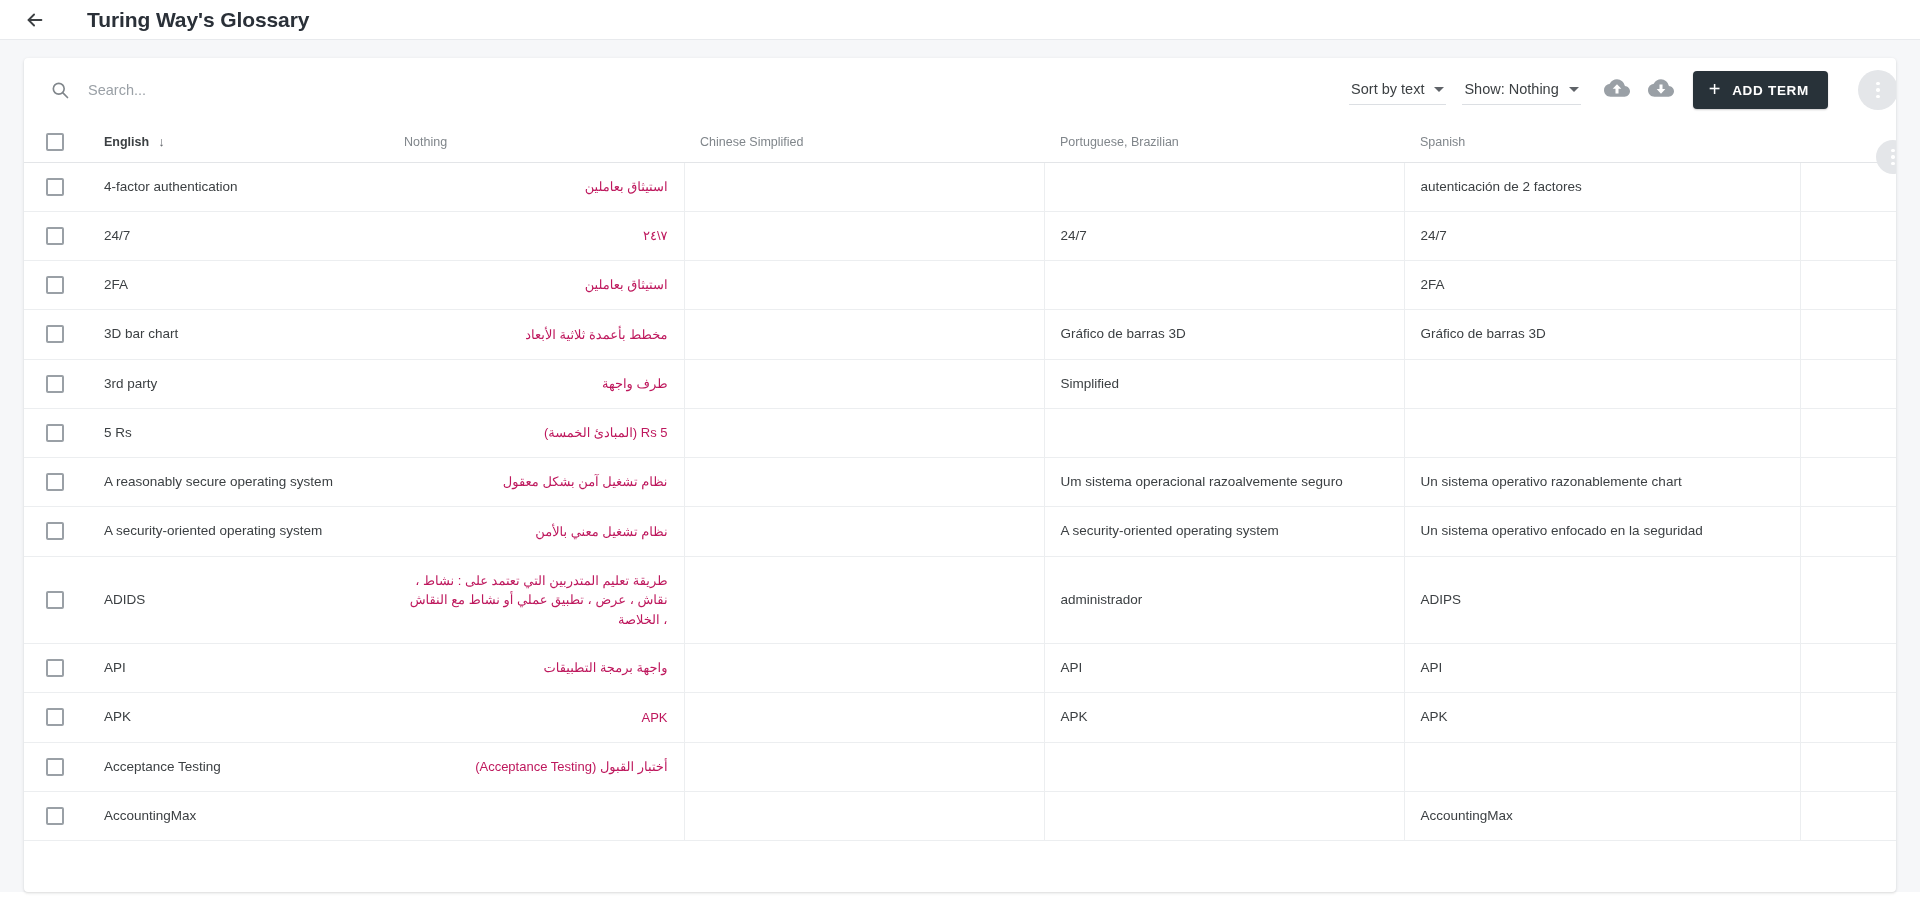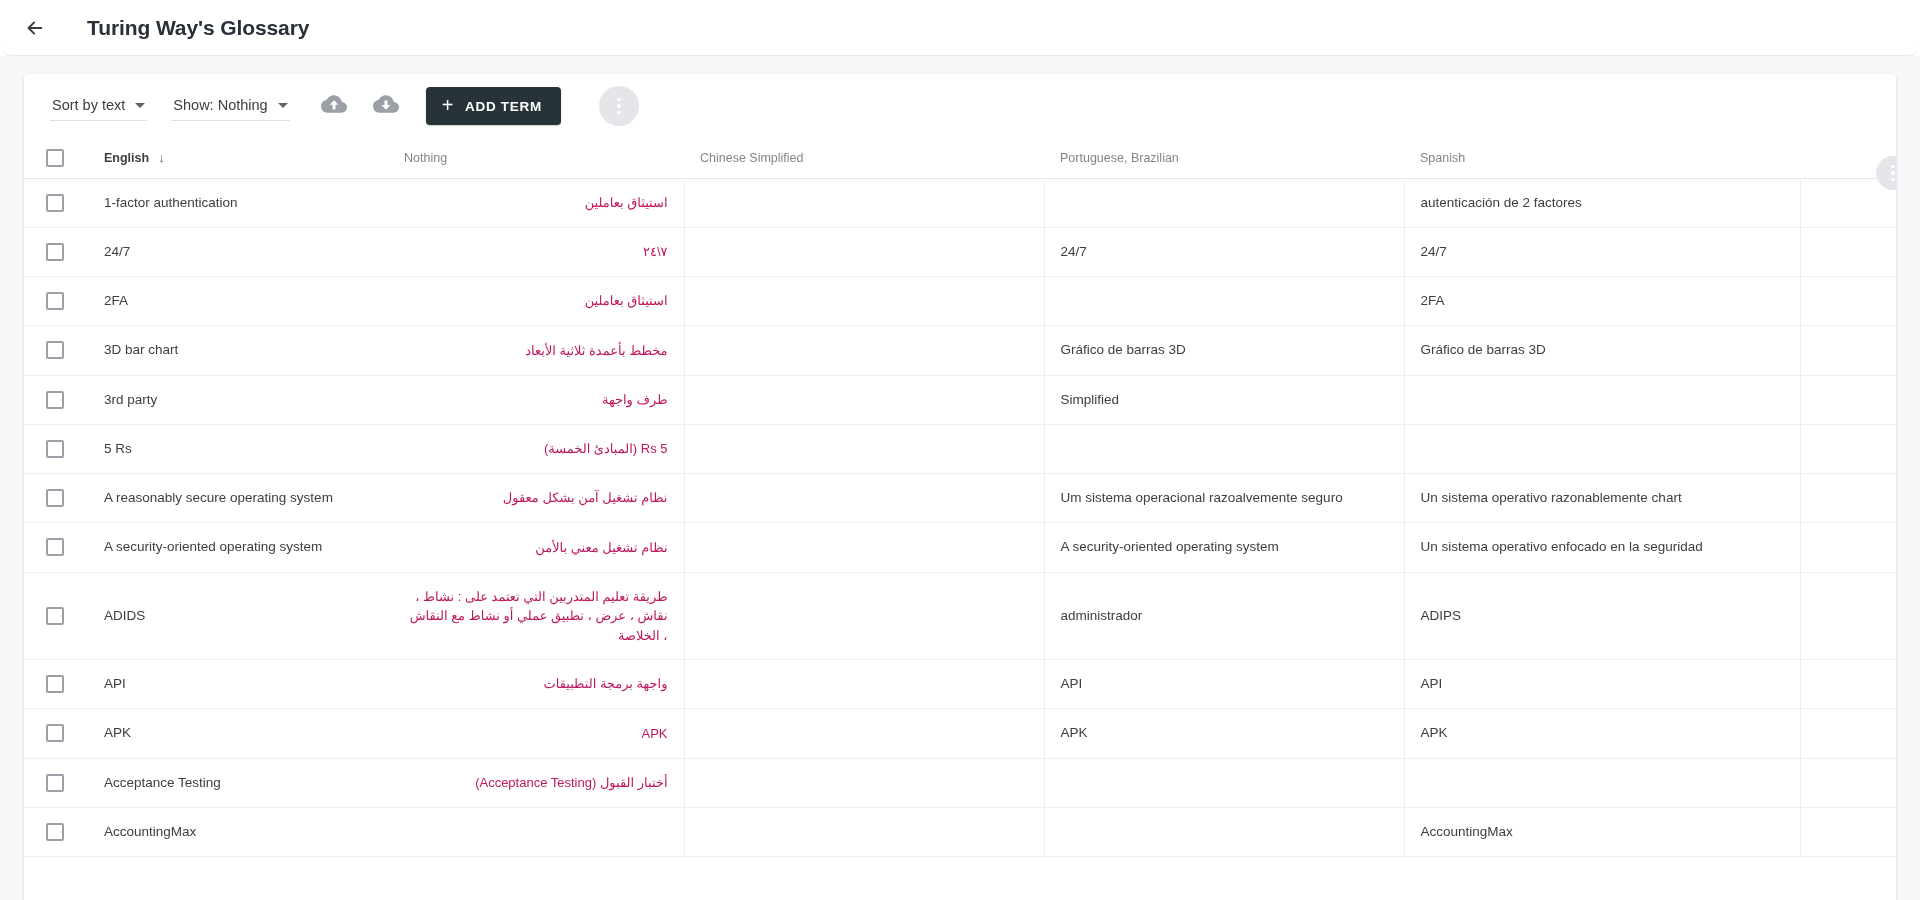--- a/index.html
+++ b/index.html
@@ -5,29 +5,28 @@
   * { box-sizing: border-box; margin: 0; padding: 0; }
   html, body {
     width: 1920px; height: 900px;
     background: #ffffff;
     font-family: "Liberation Sans", sans-serif;
     overflow: hidden;
   }
 
   
   .appbar {
-    height: 56px;
+    height: 40px;
     background: #ffffff;
     display: flex;
     align-items: center;
     padding-left: 14px;
     border-bottom: 1px solid #e8eaed;
     position: relative;
     z-index: 5;
-    border-radius: 11px;
   }
   .back-btn {
     width: 42px; height: 42px;
     display: flex; align-items: center; justify-content: center;
     border-radius: 50%;
     cursor: pointer;
     flex: none;
   }
   .back-btn svg { display: block; }
   .app-title {
@@ -82,21 +81,21 @@
     background: transparent;
     width: 100%;
     padding: 6px 0;
   }
   .search-input::placeholder { color: #9aa0a6; }
 
   .toolbar-right {
     display: flex;
     align-items: center;
     flex: none;
-    gap: 12px;
+    gap: 4px;
   }
 
   .select-ctl {
     display: flex;
     align-items: center;
     gap: 10px;
     padding: 6px 2px 7px 2px;
     margin-right: 12px;
     border-bottom: 1px solid #dcdfe3;
     cursor: pointer;
@@ -272,20 +271,29 @@
       </svg>
     </span>
   </div>
   <div class="app-title">Turing Way's Glossary</div>
 </div>
 
 <div class="page">
   <div class="card">
 
     <div class="toolbar">
+      <div class="search-wrap">
+        <span class="search-icon">
+          <svg width="20" height="20" viewBox="0 0 24 24" fill="none" stroke="#80868b" stroke-width="2" stroke-linecap="round">
+            <circle cx="10.5" cy="10.5" r="6.5"></circle>
+            <line x1="15.5" y1="15.5" x2="21" y2="21"></line>
+          </svg>
+        </span>
+        <input class="search-input" type="text" placeholder="Search..." style="">
+      </div>
 
       <div class="toolbar-right">
 
         <div class="select-ctl">
           <span class="sel-label">Sort by text</span>
           <span class="caret"></span>
         </div>
 
         <div class="select-ctl">
           <span class="sel-label">Show: Nothing</span>
@@ -356,21 +364,21 @@
             <th class="h-lang">Portuguese, Brazilian</th>
             <th class="h-lang">Spanish</th>
             <th></th>
           </tr>
         </thead>
         <tbody id="tbody">
             <tr>
               <td class="cell-check">
                 <span class="chk"></span>
               </td>
-              <td class="cell-en">1-factor authentication</td>
+              <td class="cell-en">4-factor authentication</td>
               <td class="cell-ar rtl">استيثاق بعاملين</td>
               <td class="cell-zh"></td>
               <td class="cell-pt"></td>
               <td class="cell-es">autenticación de 2 factores</td>
               <td class="cell-last"></td>
             </tr>
             <tr>
               <td class="cell-check">
                 <span class="chk"></span>
               </td>

